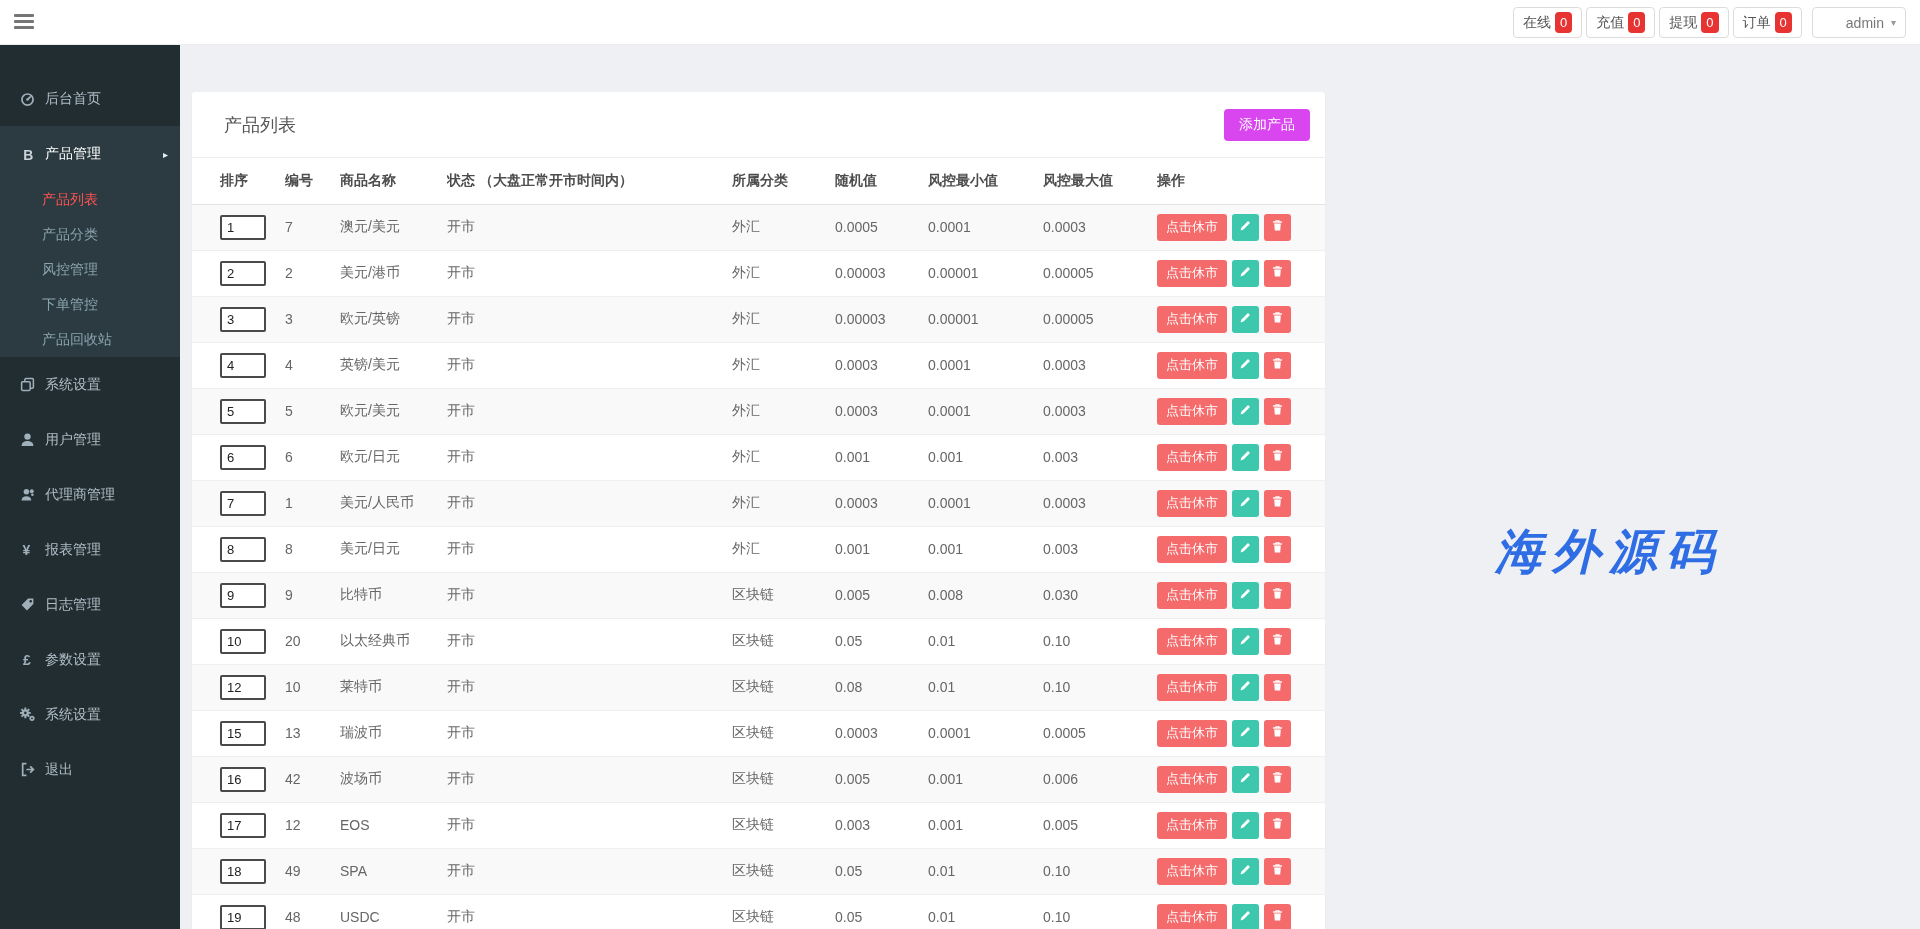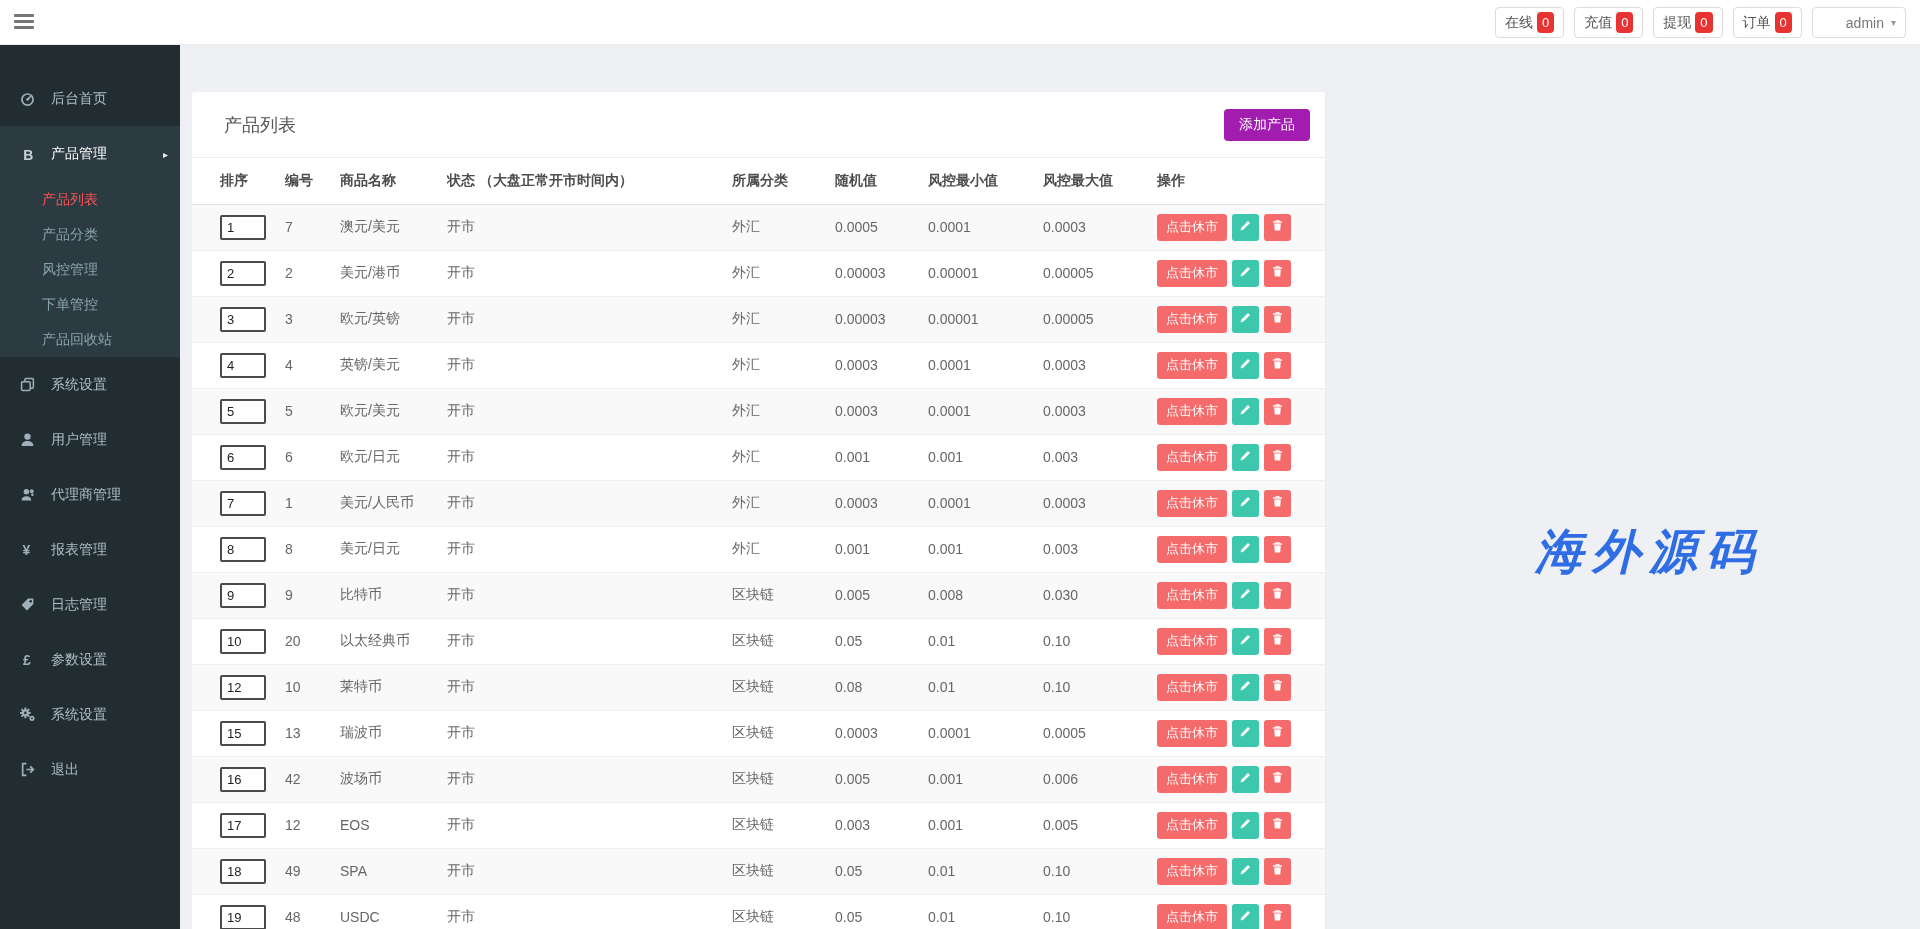--- a/index.html
+++ b/index.html
@@ -31,21 +31,21 @@
   .sidebar{
     position:absolute; left:0; top:45px; width:180px; height:884px;
     background:#222d32;
   }
   .menu{ list-style:none; padding-top:26px; }
   .side-item{
     height:55px; display:flex; align-items:center; padding-left:16px;
     color:#b0bec7; font-size:14px; cursor:pointer; position:relative;
   }
   .side-item .ic{ width:22px; display:inline-flex; justify-content:center; color:#9fb0ba; }
-  .side-item .lbl{ margin-left:13px; }
+  .side-item .lbl{ margin-left:7px; }
   .treeview{ background:#2c3b41; }
   .treeview > .side-item{ height:56px; color:#fff; }
   .treeview > .side-item .ic{ color:#c9d4da; }
   .side-caret{ position:absolute; right:12px; font-size:10px; color:#e8eef1; }
   .sub-item{
     height:35px; display:flex; align-items:center; padding-left:42px;
     color:#8aa4af; font-size:14px; cursor:pointer;
   }
   .sub-item.active{ color:#ff5252; }
   .ic svg{ display:block; }
@@ -56,21 +56,21 @@
     position:absolute; left:192px; top:92px; width:1133px;
     background:#fff; border-radius:3px; box-shadow:0 1px 2px rgba(0,0,0,.05);
   }
   .card-header{
     height:66px; display:flex; align-items:center;
     padding:0 15px 0 32px; border-bottom:1px solid #ececec;
   }
   .card-title{ font-size:18px; color:#555; }
   .add-btn{
     margin-left:auto; height:32px; padding:0 15px; border:none; cursor:pointer;
-    background:#a21caf; color:#fff; font-size:14px; border-radius:4px;
+    background:#d946ef; color:#fff; font-size:14px; border-radius:4px;
     font-family:"Liberation Sans",sans-serif;
   }
   table{ width:100%; border-collapse:collapse; table-layout:fixed; font-size:14px; }
   th{
     height:46px; text-align:left; font-weight:bold; color:#4d4d4d;
     border-bottom:1px solid #e3e3e3; overflow:hidden; white-space:nowrap;
   }
   td{ height:46px; color:#666; overflow:hidden; white-space:nowrap; }
   tbody tr{ border-bottom:1px solid #efefef; }
   tbody tr:nth-child(odd){ background:#f9f9f9; }
@@ -88,38 +88,38 @@
   }
   .btn-sq{
     width:27px; height:27px; border:none; border-radius:3px; cursor:pointer;
     display:inline-flex; align-items:center; justify-content:center;
   }
   .btn-edit{ background:#3dc8ad; }
   .btn-del{ background:#f56b6b; }
 
   
   .watermark{
-    position:absolute; left:1535px; top:520px; width:330px;
+    position:absolute; left:1495px; top:520px; width:330px;
     font-family:"DejaVu Serif", serif; font-style:italic; font-weight:bold;
     font-size:48px; color:#2f6de5; letter-spacing:9px; white-space:nowrap;
     pointer-events:none;
   }
 </style>
 </head>
 <body>
 
 <div class="topbar">
   <div class="hamburger">
     <span></span>
       <span></span>
       <span></span>
   </div>
   <div class="topbar-right">
 
-    <div id="stats-wrap" style="display:flex;gap:10px;">
+    <div id="stats-wrap" style="display:flex;gap:4px;">
         <div class="stat-btn">
           <span>在线</span>
           <span class="badge">0</span>
         </div>
         <div class="stat-btn">
           <span>充值</span>
           <span class="badge">0</span>
         </div>
         <div class="stat-btn">
           <span>提现</span>

